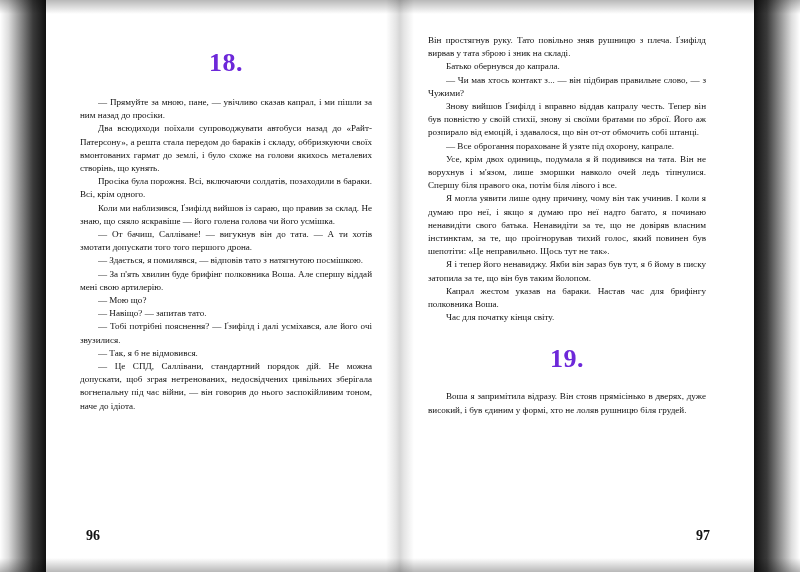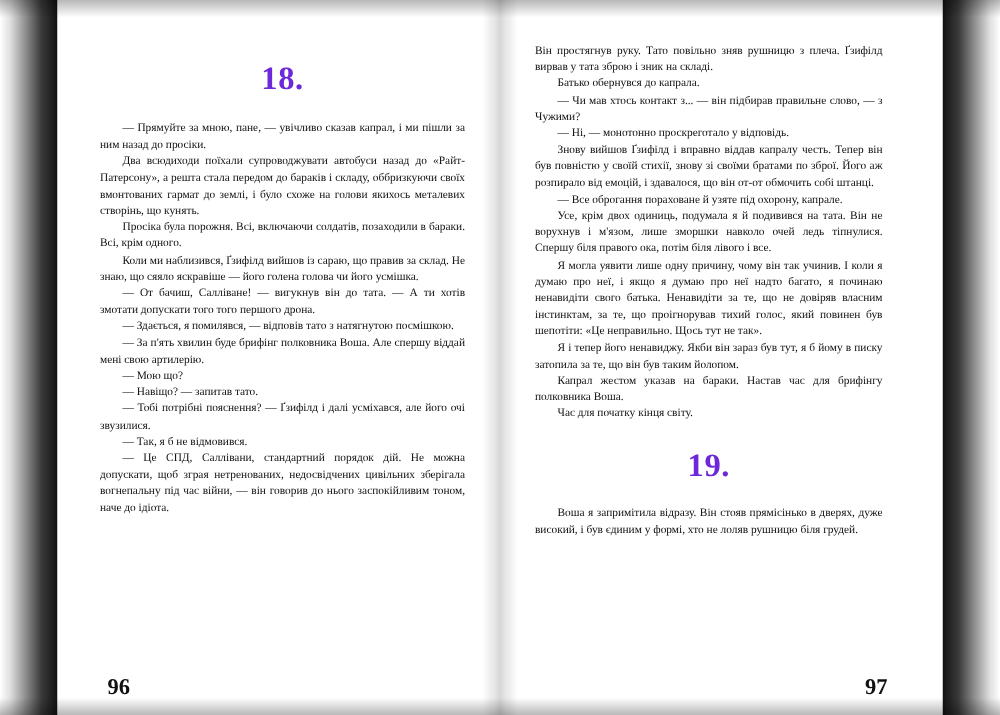--- a/index.html
+++ b/index.html
@@ -99,22 +99,22 @@
     line-height: 13.2px;
     color: #101010;
     hyphens: auto;
   }
   .body-text p.noindent {
     text-indent: 0;
   }
 
   .folio {
     position: absolute;
-    bottom: 12px;
-    font-size: 18px;
+    bottom: 28px;
+    font-size: 14px;
     font-weight: bold;
     color: #111;
   }
   .folio-left { left: 40px; }
   .folio-right { right: 44px; text-align: right; }
 </style>
 </head>
 <body>
 
 <div id="book-spread">
@@ -139,21 +139,20 @@
       <p>— Це СПД, Саллівани, стандартний порядок дій. Не можна допускати, щоб зграя нетренованих, недосвідчених цивільних зберігала вогнепальну під час війни, — він говорив до нього заспокійливим тоном, наче до ідіота.</p>
     </div>
     <div class="folio folio-left">96</div>
   </div>
 
   <div class="page page-right">
     <div class="body-text">
       <p class="noindent">Він простягнув руку. Тато повільно зняв рушницю з плеча. Ґзифілд вирвав у тата зброю і зник на складі.</p>
       <p>Батько обернувся до капрала.</p>
       <p>— Чи мав хтось контакт з... — він підбирав правильне слово, — з Чужими?</p>
-      <p>— Ні, — монотонно проскреготало у відповідь.</p>
       <p>Знову вийшов Ґзифілд і вправно віддав капралу честь. Тепер він був повністю у своїй стихії, знову зі своїми братами по зброї. Його аж розпирало від емоцій, і здавалося, що він от-от обмочить собі штанці.</p>
       <p>— Все оброгання пораховане й узяте під охорону, капрале.</p>
       <p>Усе, крім двох одиниць, подумала я й подивився на тата. Він не ворухнув і м'язом, лише зморшки навколо очей ледь тіпнулися. Спершу біля правого ока, потім біля лівого і все.</p>
       <p>Я могла уявити лише одну причину, чому він так учинив. І коли я думаю про неї, і якщо я думаю про неї надто багато, я починаю ненавидіти свого батька. Ненавидіти за те, що не довіряв власним інстинктам, за те, що проігнорував тихий голос, який повинен був шепотіти: «Це неправильно. Щось тут не так».</p>
       <p>Я і тепер його ненавиджу. Якби він зараз був тут, я б йому в писку затопила за те, що він був таким йолопом.</p>
       <p>Капрал жестом указав на бараки. Настав час для брифінгу полковника Воша.</p>
       <p>Час для початку кінця світу.</p>
     </div>
     <div class="chapter-number second">19.</div>
     <div class="body-text">

